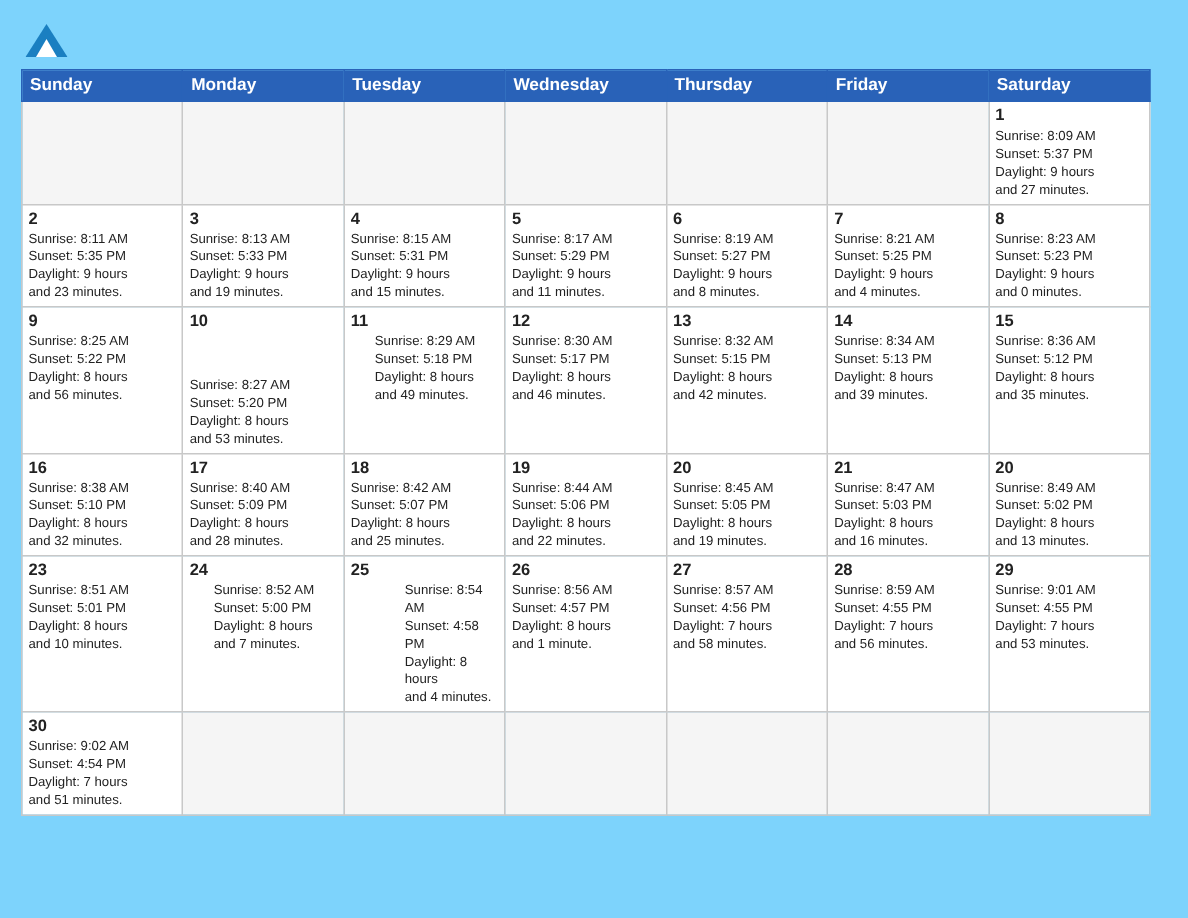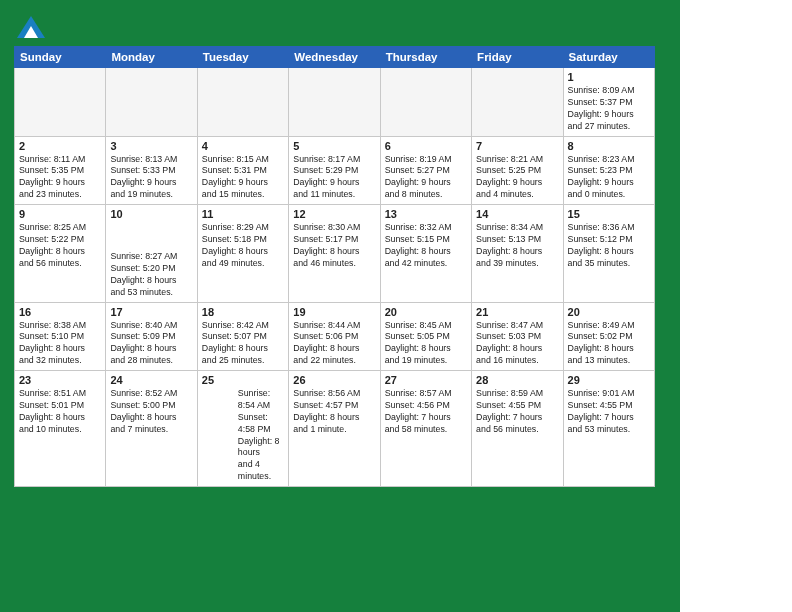--- a/index.html
+++ b/index.html
@@ -4,23 +4,23 @@
   <style>
     * { box-sizing: border-box; margin: 0; padding: 0; }
     body {
       font-family: Arial, sans-serif;
       background: #fff;
       width: 792px;
       height: 612px;
       overflow: hidden;
     }
     .page {
-      width: 680px;
+      width: 792px;
       height: 612px;
-      background: #15803d;
+      background: #7dd3fc;
       padding: 10px 25px 10px 14px;
     }
     .header {
       display: flex;
       justify-content: space-between;
       align-items: flex-start;
       margin-bottom: 8px;
     }
     .logo {
       display: flex;
@@ -198,21 +198,21 @@
           </td>
           <td>
             <span class="day-number">10</span>
             <div class="day-info" style="white-space: pre-line; margin-top: 31px;">Sunrise: 8:27 AM
 Sunset: 5:20 PM
 Daylight: 8 hours
 and 53 minutes.</div>
           </td>
           <td>
             <span class="day-number">11</span>
-            <div class="day-info" style="white-space: pre-line;">Sunrise: 8:29 AM
+            <div class="day-info" style="white-space: pre-line; margin-left: 16px;">Sunrise: 8:29 AM
 Sunset: 5:18 PM
 Daylight: 8 hours
 and 49 minutes.</div>
           </td>
           <td>
             <span class="day-number">12</span>
             <div class="day-info" style="white-space: pre-line;">Sunrise: 8:30 AM
 Sunset: 5:17 PM
 Daylight: 8 hours
 and 46 minutes.</div>
@@ -293,21 +293,21 @@
         <tr>
           <td>
             <span class="day-number">23</span>
             <div class="day-info" style="white-space: pre-line;">Sunrise: 8:51 AM
 Sunset: 5:01 PM
 Daylight: 8 hours
 and 10 minutes.</div>
           </td>
           <td>
             <span class="day-number">24</span>
-            <div class="day-info" style="white-space: pre-line;">Sunrise: 8:52 AM
+            <div class="day-info" style="white-space: pre-line; margin-left: 16px;">Sunrise: 8:52 AM
 Sunset: 5:00 PM
 Daylight: 8 hours
 and 7 minutes.</div>
           </td>
           <td>
             <span class="day-number">25</span>
             <div class="day-info" style="white-space: pre-line; margin-left: 36px;">Sunrise: 8:54 AM
 Sunset: 4:58 PM
 Daylight: 8 hours
 and 4 minutes.</div>
@@ -334,15 +334,30 @@
 and 56 minutes.</div>
           </td>
           <td>
             <span class="day-number">29</span>
             <div class="day-info" style="white-space: pre-line;">Sunrise: 9:01 AM
 Sunset: 4:55 PM
 Daylight: 7 hours
 and 53 minutes.</div>
           </td>
         </tr>
+        <tr class="last-row">
+          <td>
+            <span class="day-number">30</span>
+            <div class="day-info" style="white-space: pre-line;">Sunrise: 9:02 AM
+Sunset: 4:54 PM
+Daylight: 7 hours
+and 51 minutes.</div>
+          </td>
+          <td class="empty"></td>
+          <td class="empty"></td>
+          <td class="empty"></td>
+          <td class="empty"></td>
+          <td class="empty"></td>
+          <td class="empty"></td>
+        </tr>
       </tbody>
   </table>
 </div>
 
 </body></html>

